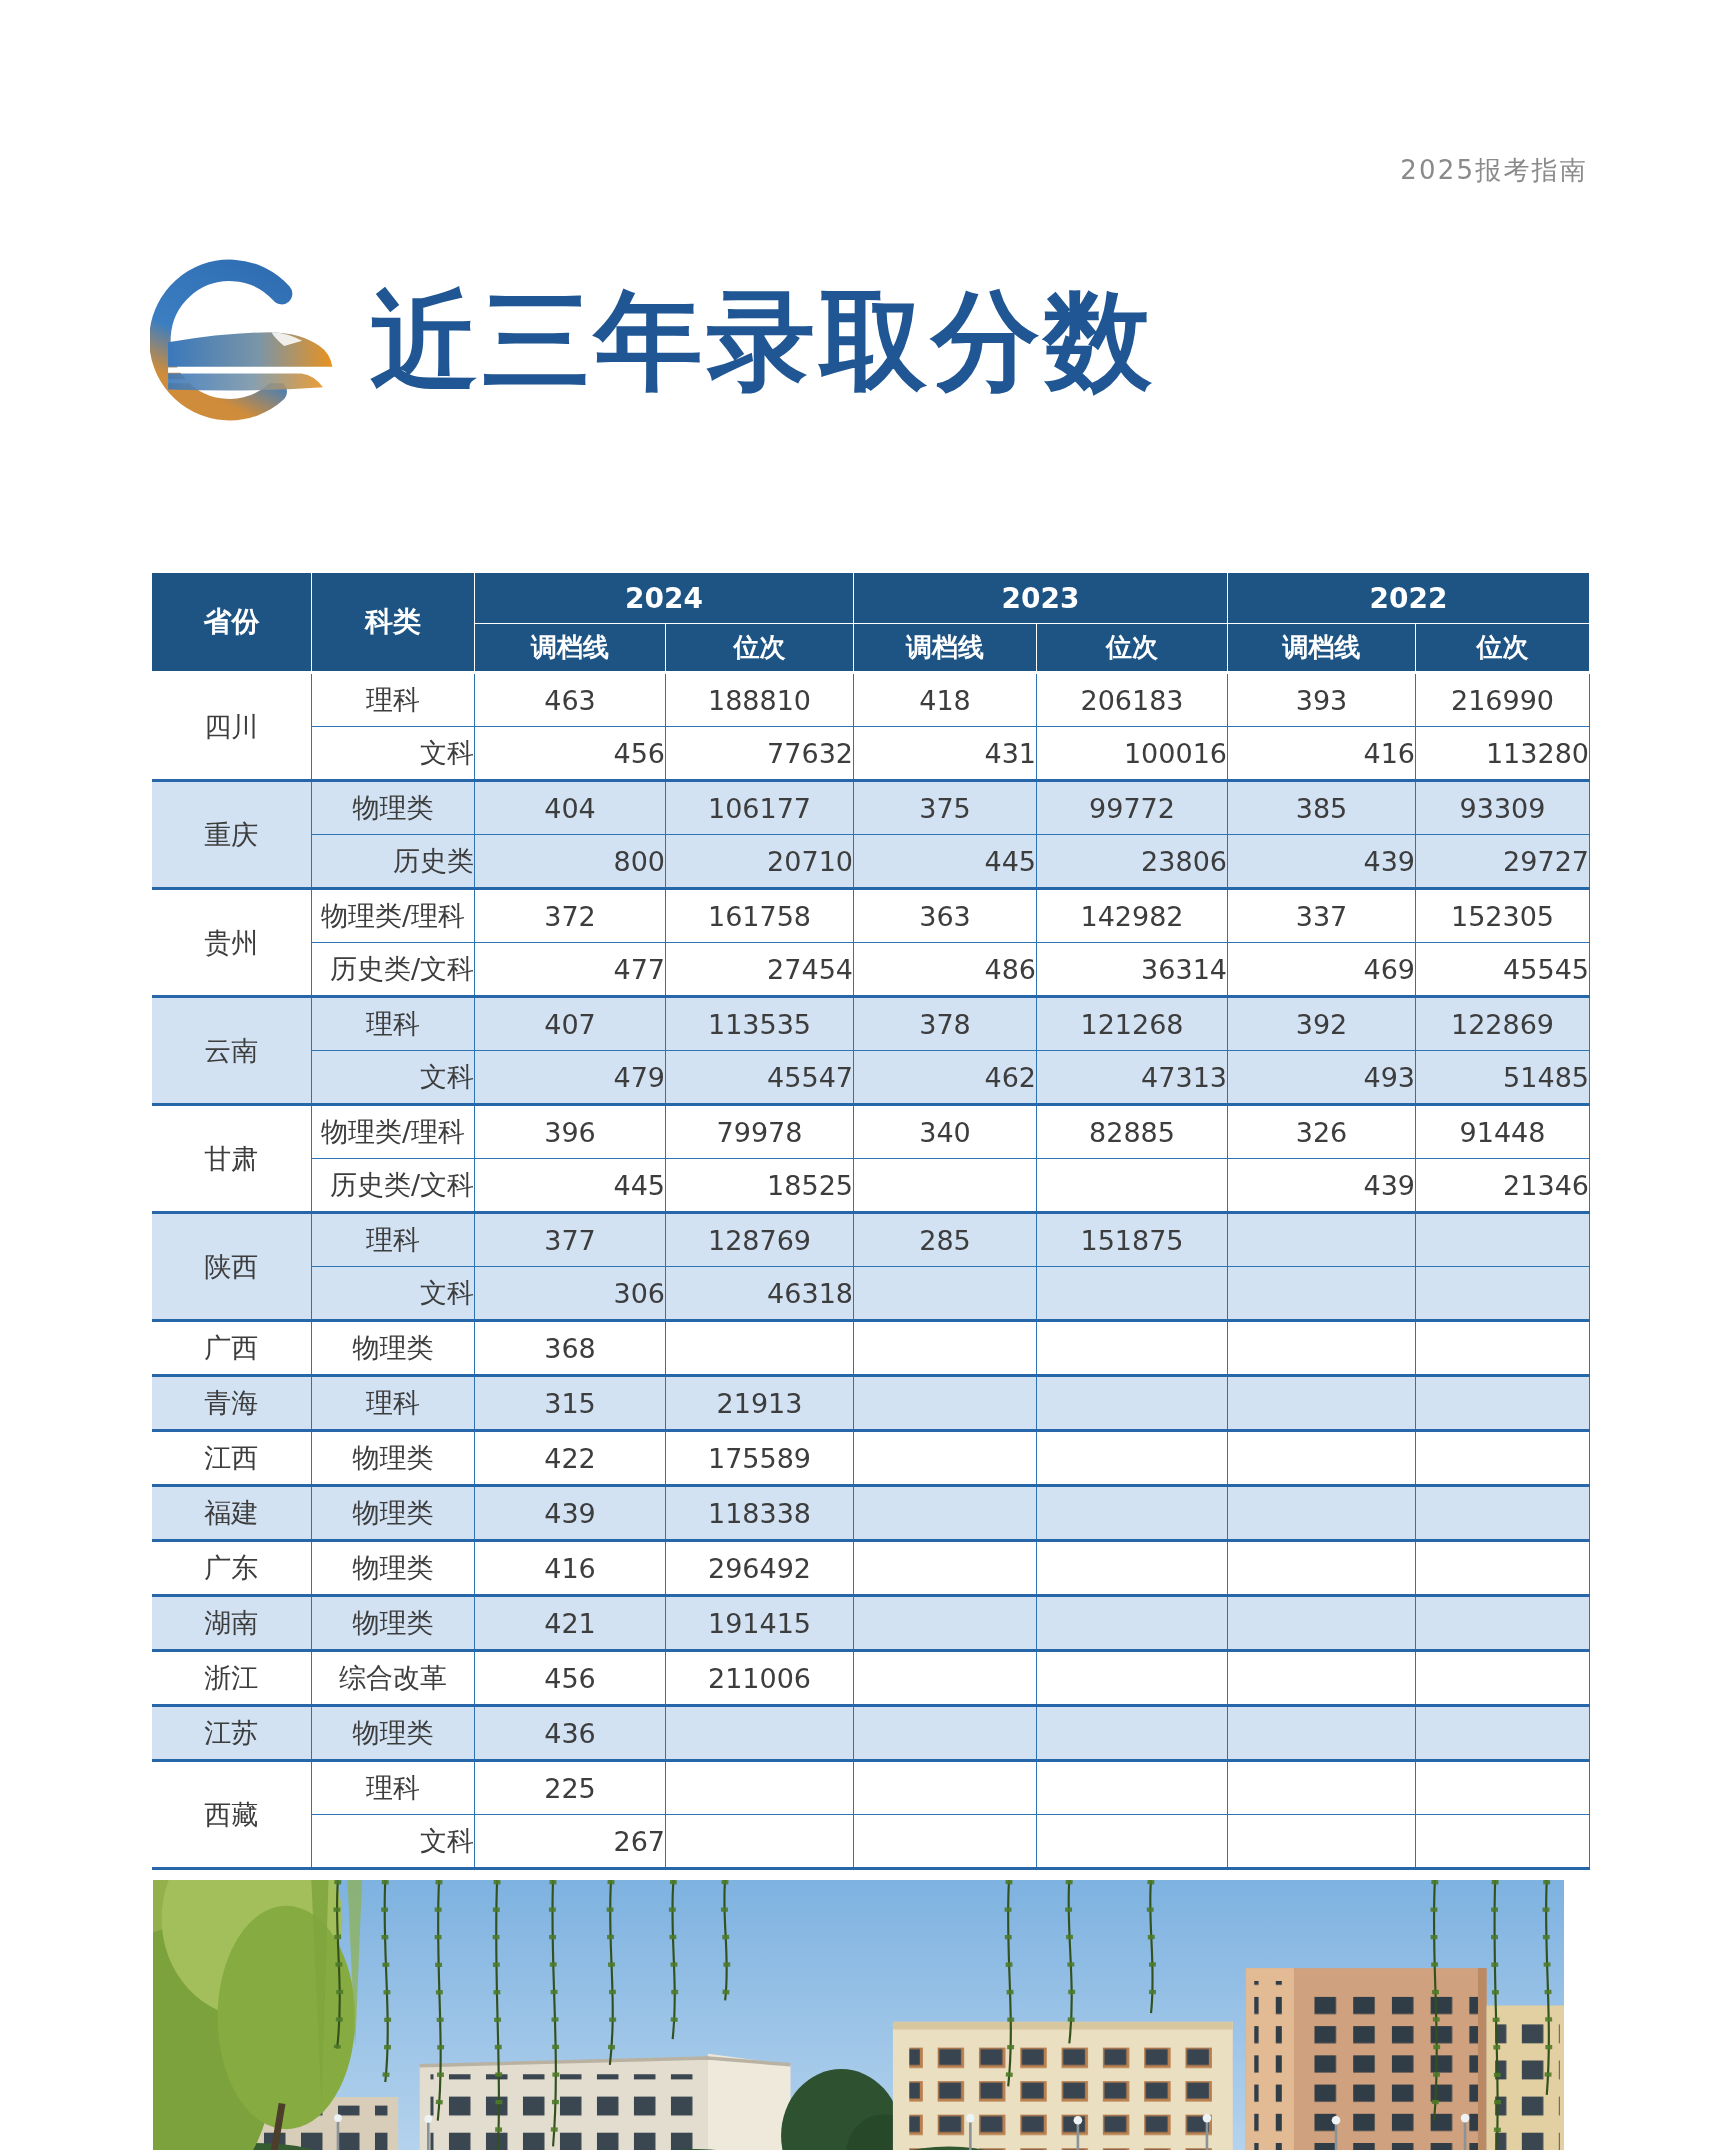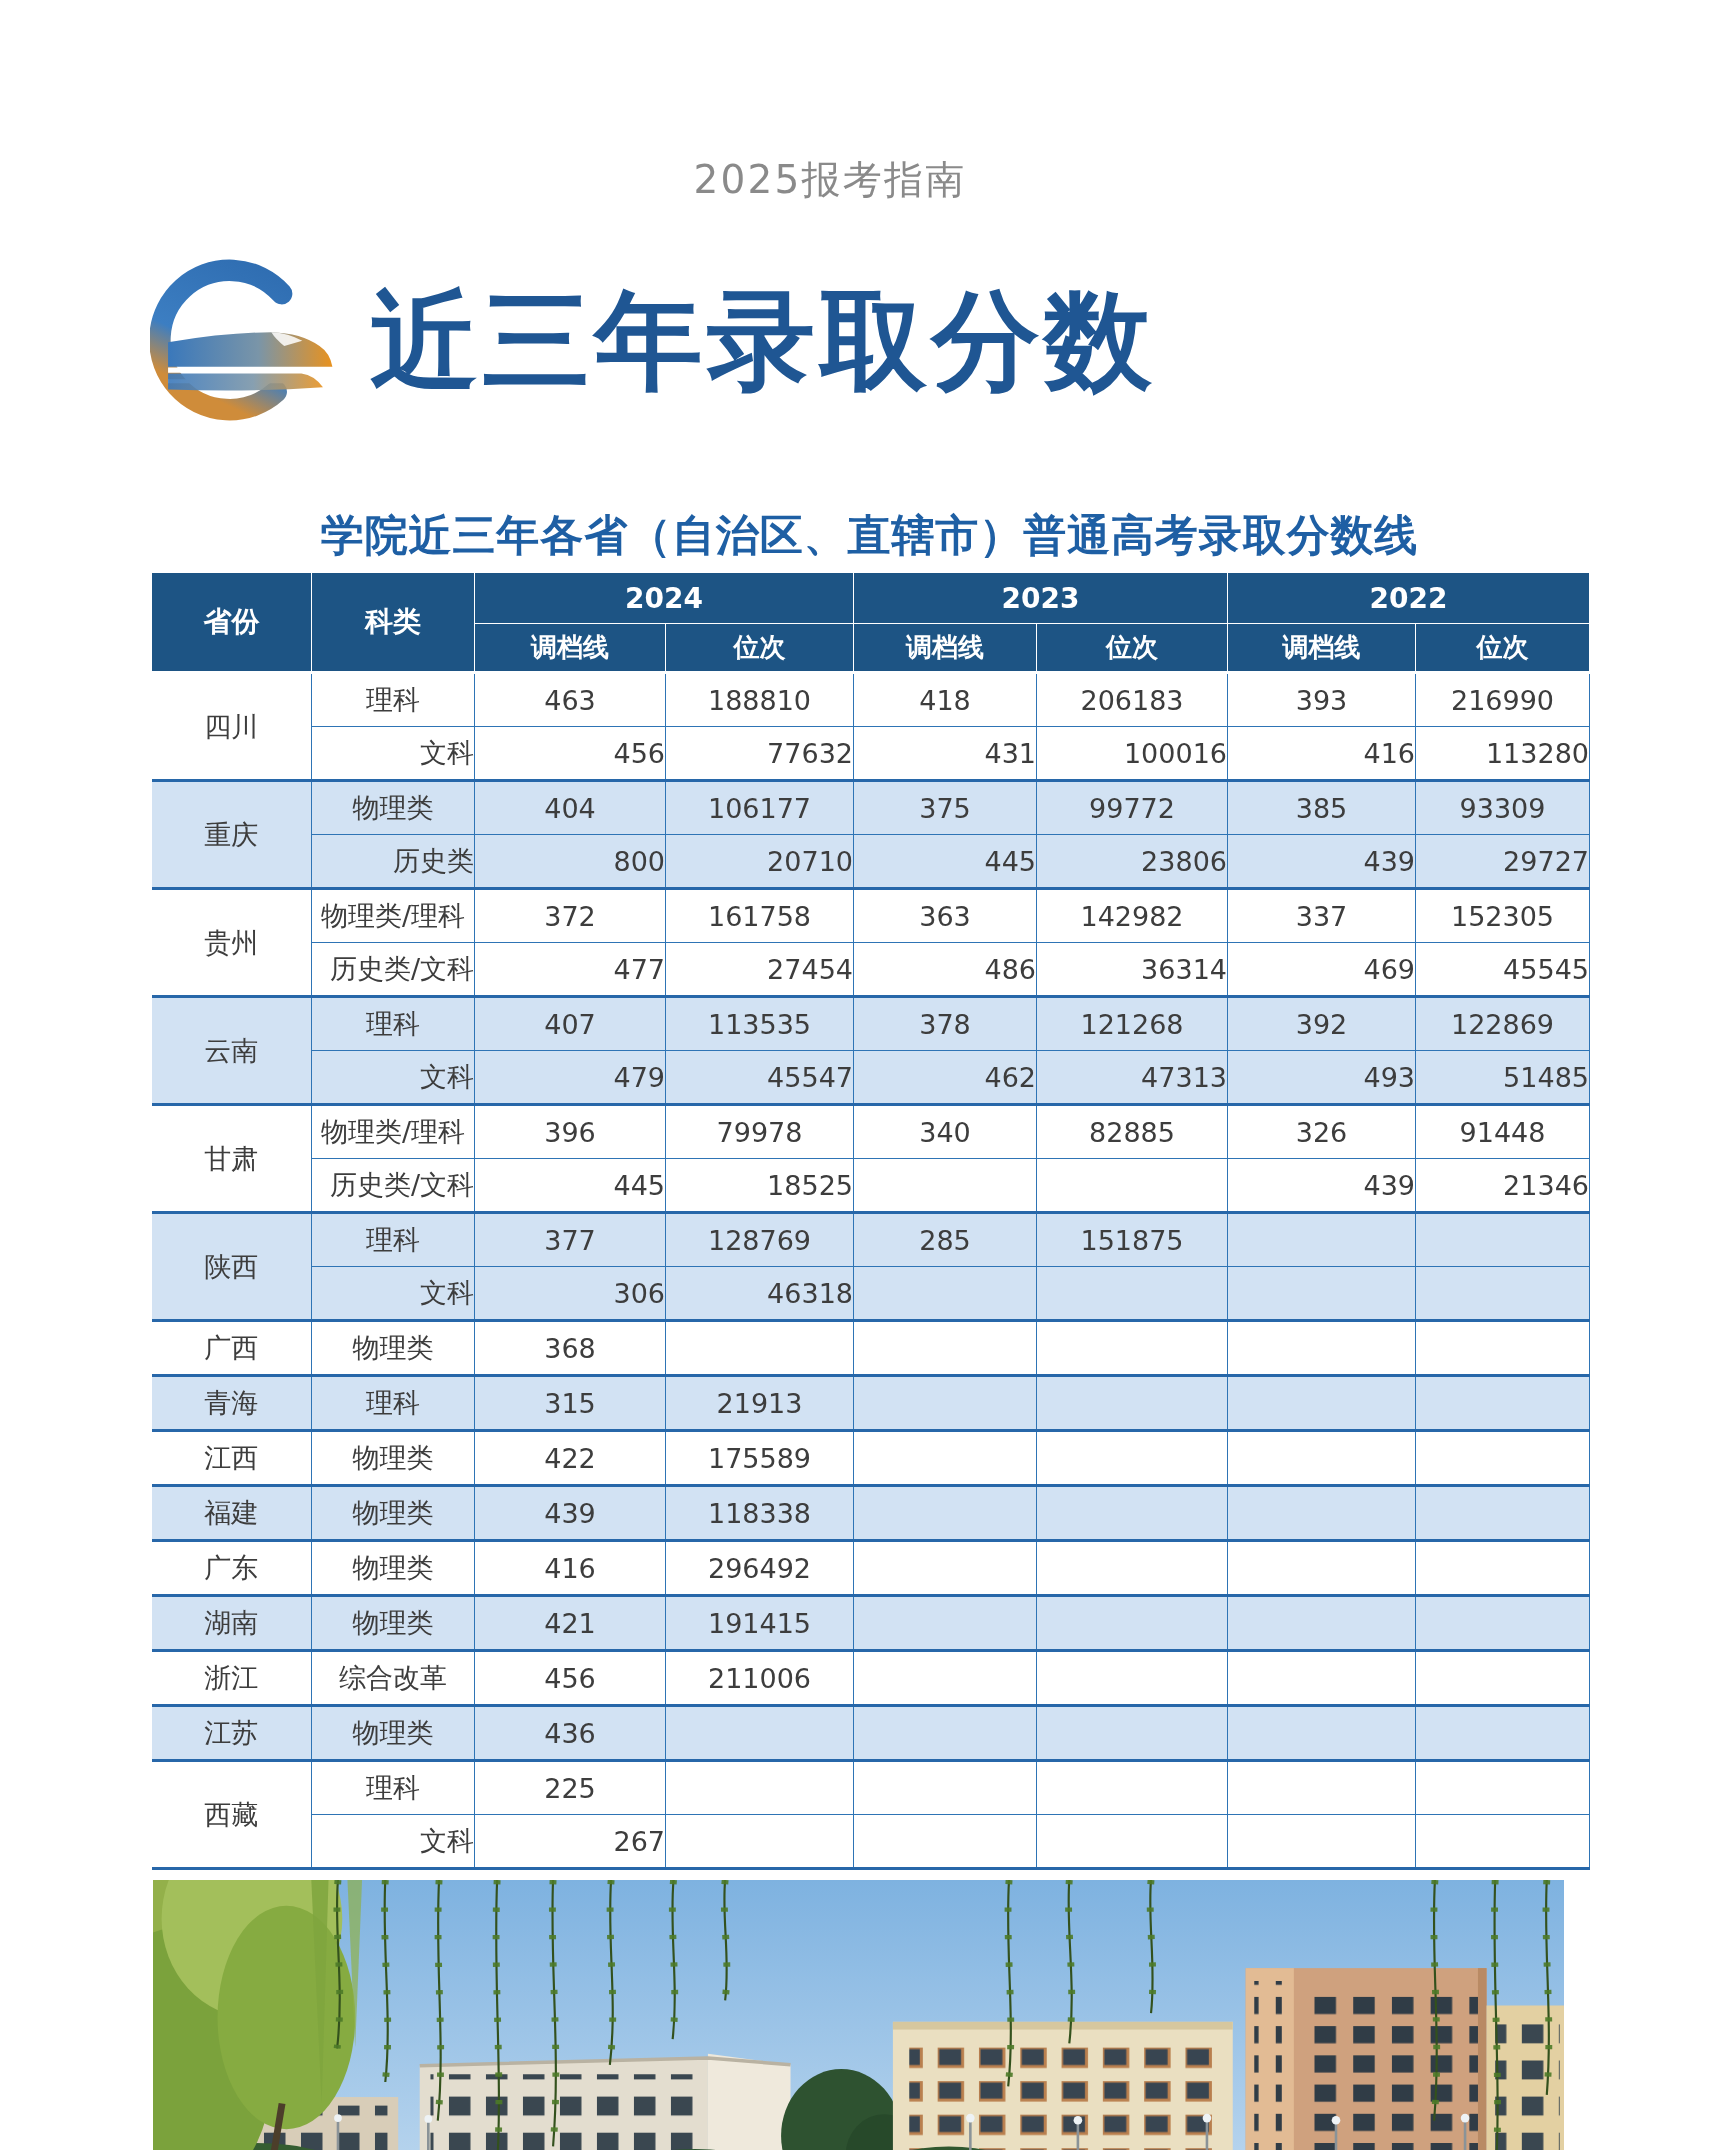--- a/index.html
+++ b/index.html
@@ -1,21 +1,21 @@
 <!DOCTYPE html>
 <html style="font-size:6.9px"><head>
 <meta charset="utf-8">
 <style>
   html,body{margin:0;padding:0;background:#ffffff;}
   .page{position:relative;width:1729px;height:2440px;background:#ffffff;overflow:hidden;
         font-family:"DejaVu Sans","Liberation Sans",sans-serif;color:#3d3d3d;}
 
   
-  .edition{position:absolute;top:153px;left:0;width:1588px;text-align:center;
-           font-size:39px;letter-spacing:2.2px;color:#8a8a8a;padding-left:36px;}
+  .edition{position:absolute;top:153px;left:0;width:1588px;text-align:right;
+           font-size:26px;letter-spacing:2.2px;color:#8a8a8a;}
 
   
   .section-header{position:absolute;top:241px;left:150px;display:flex;align-items:center;}
   .logo{width:185px;height:198px;display:block;}
   .section-title{margin:0 0 0 35px;font-family:"DejaVu Serif","Liberation Serif",serif;
                  font-weight:700;font-size:108px;line-height:1.1;color:#1f5693;letter-spacing:4.3px;}
 
   
   .table-title{position:absolute;top:507px;left:151px;width:1437px;text-align:center;
                font-weight:700;font-size:43px;color:#1e5fa4;letter-spacing:0.9px;}
@@ -67,21 +67,20 @@
         <path d="M60,292 L60,235 Q200,212 300,212 Q370,214 412,244 Q436,260 442,292 Z" fill="url(#tgrad)" transform="translate(-18,0)"></path>
         <path d="M60,300 h 368" stroke="#ffffff" stroke-width="12" fill="none" transform="translate(-18,0)"></path>
         <path d="M60,326 h 368" stroke="#ffffff" stroke-width="9" fill="none" transform="translate(-18,0)"></path>
         <path d="M60,308 L60,345 Q250,352 420,340 Q400,312 370,308 Z" fill="url(#tgrad)" opacity="0.9" transform="translate(-18,0)"></path>
         <path d="M300,212 Q340,214 372,232 L330,244 Q310,228 300,212 Z" fill="#ffffff" opacity="0.85" transform="translate(-18,0)"></path>
       </svg>
     </span>
     <h1 class="section-title">近三年录取分数</h1>
   </div>
 
-  <div class="table-title">学院近三年各省（自治区、直辖市）普通高考录取分数线</div>
 
   <table class="score">
     <colgroup>
       <col style="width:160px">
         <col style="width:163px">
       <col style="width:191px">
         <col style="width:188px">
       <col style="width:183px">
         <col style="width:191px">
       <col style="width:188px">

